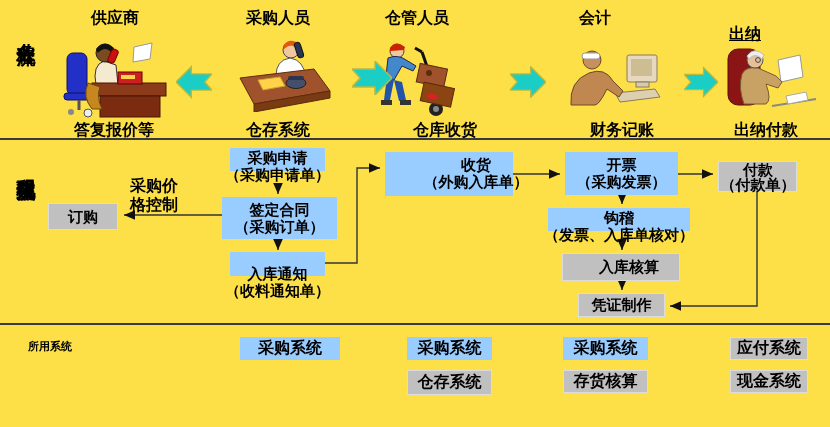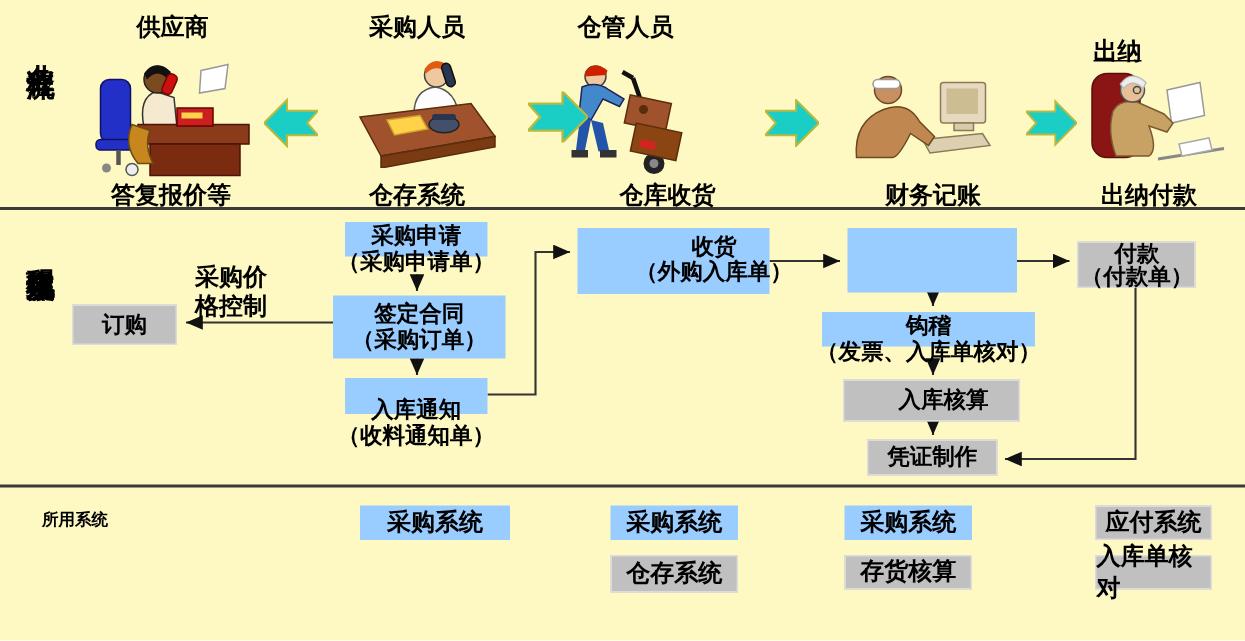--- a/index.html
+++ b/index.html
@@ -1,16 +1,16 @@
 <!DOCTYPE html>
 <html><head>
 <meta charset="utf-8">
 <style>
   html,body{margin:0;padding:0;background:#fff;}
-  .canvas{position:relative;width:830px;height:427px;background:#fef9c3;overflow:hidden;
+  .canvas{position:relative;width:830px;height:427px;background:#fde047;overflow:hidden;
           font-family:"Liberation Sans","DejaVu Sans",sans-serif;color:#000;}
   .divider{position:absolute;left:0;width:830px;height:2px;background:#3a3a3a;z-index:0;}
   .vlabel{position:absolute;writing-mode:vertical-rl;text-orientation:upright;
           font-size:19px;font-weight:bold;letter-spacing:2px;line-height:24px;z-index:3;}
   .rolename{position:absolute;font-size:16px;font-weight:bold;text-align:center;z-index:3;}
   .rolact{position:absolute;font-size:16px;font-weight:bold;text-align:center;z-index:3;}
   .clip{position:absolute;z-index:2;}
   .bigarrow{position:absolute;z-index:2;}
   .overlay{position:absolute;left:0;top:0;z-index:1;}
   .bg{position:absolute;z-index:2;}
@@ -31,20 +31,21 @@
 
   <div class="divider" style="top:138px;"></div>
   <div class="divider" style="top:323px;"></div>
 
   <div class="vlabel" style="left:14px;top:27px;height:90px;">业务流程</div>
   <div class="vlabel" style="left:14px;top:165px;height:135px;letter-spacing:0px;">系统实现流程</div>
 
   <div class="rolename" style="left:65px;top:8px;width:100px;">供应商</div>
   <div class="rolename" style="left:218px;top:8px;width:120px;">采购人员</div>
   <div class="rolename" style="left:357px;top:8px;width:120px;">仓管人员</div>
+  <div class="rolename" style="left:545px;top:8px;width:100px;">会计</div>
   <div class="rolename" style="left:695px;top:24px;width:100px;text-decoration:underline;">出纳</div>
 
   <div class="rolact" style="left:54px;top:120px;width:120px;">答复报价等</div>
   <div class="rolact" style="left:218px;top:120px;width:120px;">仓存系统</div>
   <div class="rolact" style="left:385px;top:120px;width:120px;">仓库收货</div>
   <div class="rolact" style="left:562px;top:120px;width:120px;">财务记账</div>
   <div class="rolact" style="left:706px;top:120px;width:120px;">出纳付款</div>
 
   <div class="clip" style="left:58px;top:33px;">
     <svg width="112" height="86" viewBox="0 0 112 86">
@@ -191,34 +192,38 @@
     <div>（采购订单）</div>
   </div>
   <div class="btext" style="left:212px;top:265px;width:131px;">
     <div>入库通知</div>
     <div>（收料通知单）</div>
   </div>
   <div class="btext" style="left:385px;top:156px;width:128px;margin-left:27px;">
     <div>收货</div>
     <div>（外购入库单）</div>
   </div>
+  <div class="btext" style="left:565px;top:156px;width:113px;">
+    <div>开票</div>
+    <div>（采购发票）</div>
+  </div>
   <div class="btext" style="left:714px;top:162px;width:88px;line-height:15px;">
     <div>付款</div>
     <div>（付款单）</div>
   </div>
   <div class="btext" style="left:540px;top:209px;width:158px;">
     <div>钩稽</div>
     <div>（发票、入库单核对）</div>
   </div>
   <div class="btext" style="left:562px;top:258px;width:134px;">入库核算</div>
   <div class="btext" style="left:578px;top:296px;width:87px;">凭证制作</div>
 
   <div class="syslabel" style="left:28px;top:339px;">所用系统</div>
 
   <div class="sysbox blue" style="left:240px;top:337px;width:100px;height:23px;">采购系统</div>
   <div class="sysbox blue" style="left:407px;top:337px;width:85px;height:23px;">采购系统</div>
   <div class="sysbox gray" style="left:407px;top:370px;width:85px;height:25px;">仓存系统</div>
   <div class="sysbox blue" style="left:563px;top:337px;width:85px;height:23px;">采购系统</div>
   <div class="sysbox gray" style="left:563px;top:370px;width:85px;height:23px;">存货核算</div>
   <div class="sysbox gray" style="left:730px;top:337px;width:78px;height:23px;">应付系统</div>
-  <div class="sysbox gray" style="left:730px;top:370px;width:78px;height:23px;">入库单核对</div>
+  <div class="sysbox gray" style="left:730px;top:370px;width:78px;height:23px;">现金系统</div>
 
 </div>
 
 </body></html>

